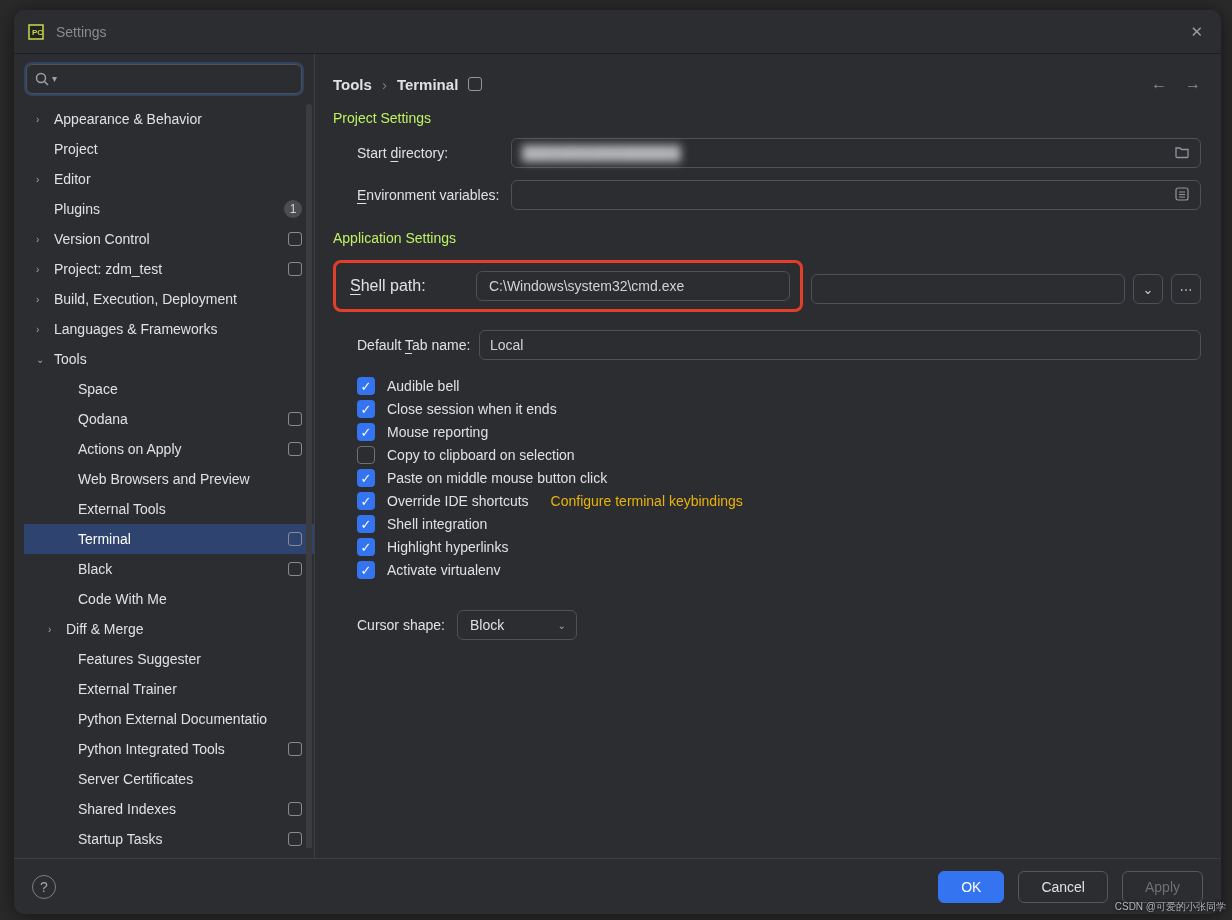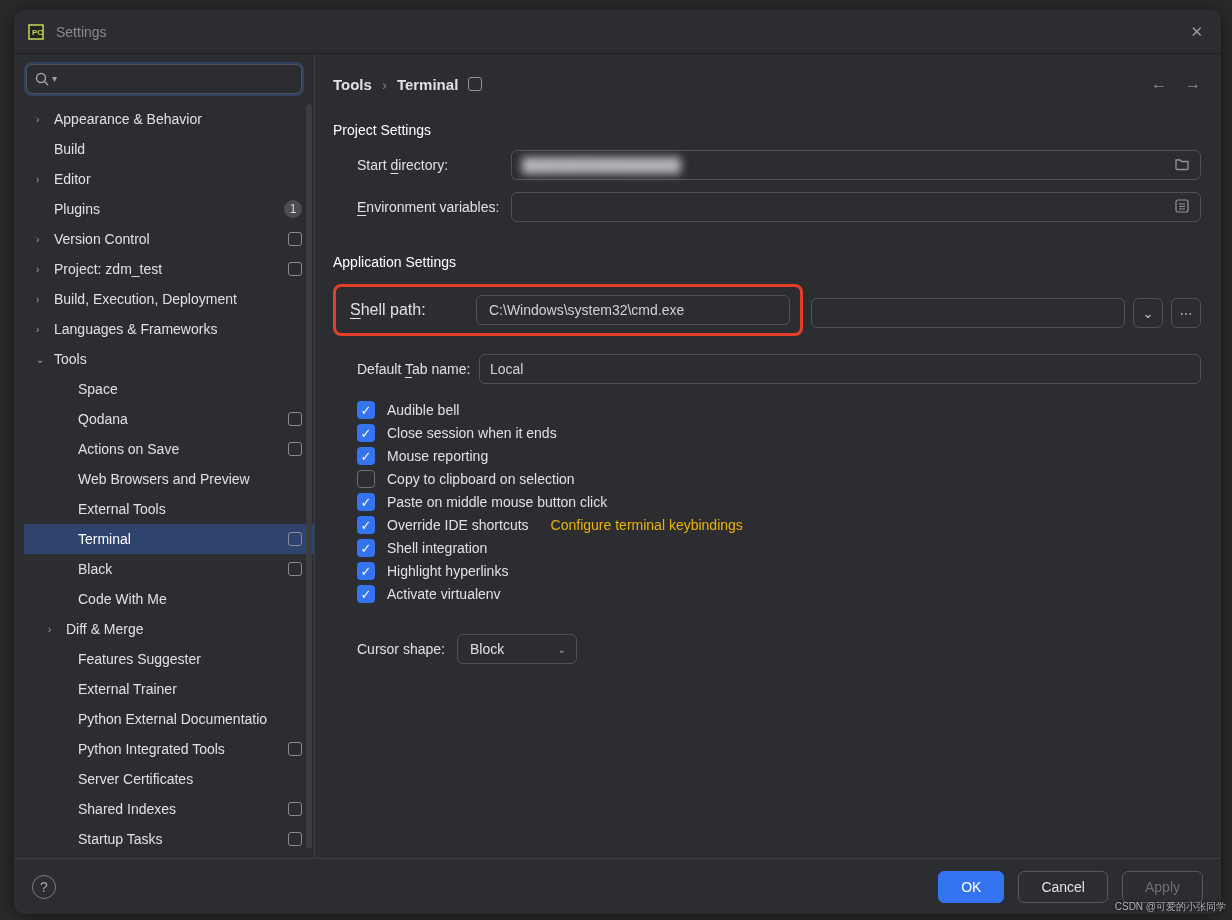--- a/index.html
+++ b/index.html
@@ -36,21 +36,21 @@
   .tree-item.selected { background:#2e436e; color:#fff;}
   .tree-item .tbadge { margin-left:auto; width:14px; height:14px; border:1.5px solid #93959a; border-radius:3px; opacity:.9;}
   .countbadge { margin-left:auto; background:#4b4d51; color:#d1d3d6; border-radius:9px; min-width:18px; height:18px; font-size:12px; display:flex; align-items:center; justify-content:center; padding:0 5px;}
   
   .main { flex:1; display:flex; flex-direction:column; padding:12px 20px 0 18px; position:relative;}
   .crumb-row { display:flex; align-items:center; gap:10px; height:36px;}
   .crumbs { font-size:15px; font-weight:600; display:flex; align-items:center; gap:10px;}
   .crumbs .sep { color:#7c7e82; font-weight:400;}
   .crumb-square { width:14px; height:14px; border:1.5px solid #93959a; border-radius:3px; }
   .nav-arrows { margin-left:auto; display:flex; gap:18px; color:#8a8c90;}
-  .section-title { color:#ffffff; font-size:14px; margin:20px 0 12px 0;}
+  .section-title { color:#bef264; font-size:14px; margin:8px 0 12px 0;}
   .form-row { display:flex; align-items:center; margin-bottom:12px; }
   .form-row .lbl { width:178px; color:#dfe1e5; font-size:14px; padding-left:24px;}
   .u { text-decoration: underline; text-underline-offset:3px; }
   .field {
     flex:1; height:30px; background:#2B2D30; border:1px solid #4e5157; border-radius:6px;
     color:#d1d3d6; padding:6px 10px; font-size:14px; display:flex; align-items:center;
   }
   .field .end-icon { margin-left:auto; color:#93959a; }
   .field.blurred .blurtxt { filter: blur(4px); color:#b5b6b9; }
   .redbox { border:3px solid #e43e2b; border-radius:8px; padding:8px 10px; margin:2px 0 8px 0; width:470px; display:flex; align-items:center;}
@@ -108,21 +108,21 @@
         <span class="search-chev">▾</span>
         <input class="search-input" placeholder="" style="">
       </div>
       <div class="tree" id="tree">
         <div class="tree-scroll"></div>
       <div class="tree-item d1">
             <span class="chev">›</span>
             <span>Appearance &amp; Behavior</span>
           </div>
           <div class="tree-item d1">
-            <span>Build</span>
+            <span>Project</span>
           </div>
           <div class="tree-item d1">
             <span class="chev">›</span>
             <span>Editor</span>
           </div>
           <div class="tree-item d1">
             <span>Plugins</span>
             <span class="countbadge">1</span>
           </div>
           <div class="tree-item d1">
@@ -148,21 +148,21 @@
             <span>Tools</span>
           </div>
           <div class="tree-item d2">
             <span>Space</span>
           </div>
           <div class="tree-item d2">
             <span>Qodana</span>
             <span class="tbadge"></span>
           </div>
           <div class="tree-item d2">
-            <span>Actions on Save</span>
+            <span>Actions on Apply</span>
             <span class="tbadge"></span>
           </div>
           <div class="tree-item d2">
             <span>Web Browsers and Preview</span>
           </div>
           <div class="tree-item d2">
             <span>External Tools</span>
           </div>
           <div class="tree-item d2 selected">
             <span>Terminal</span>

